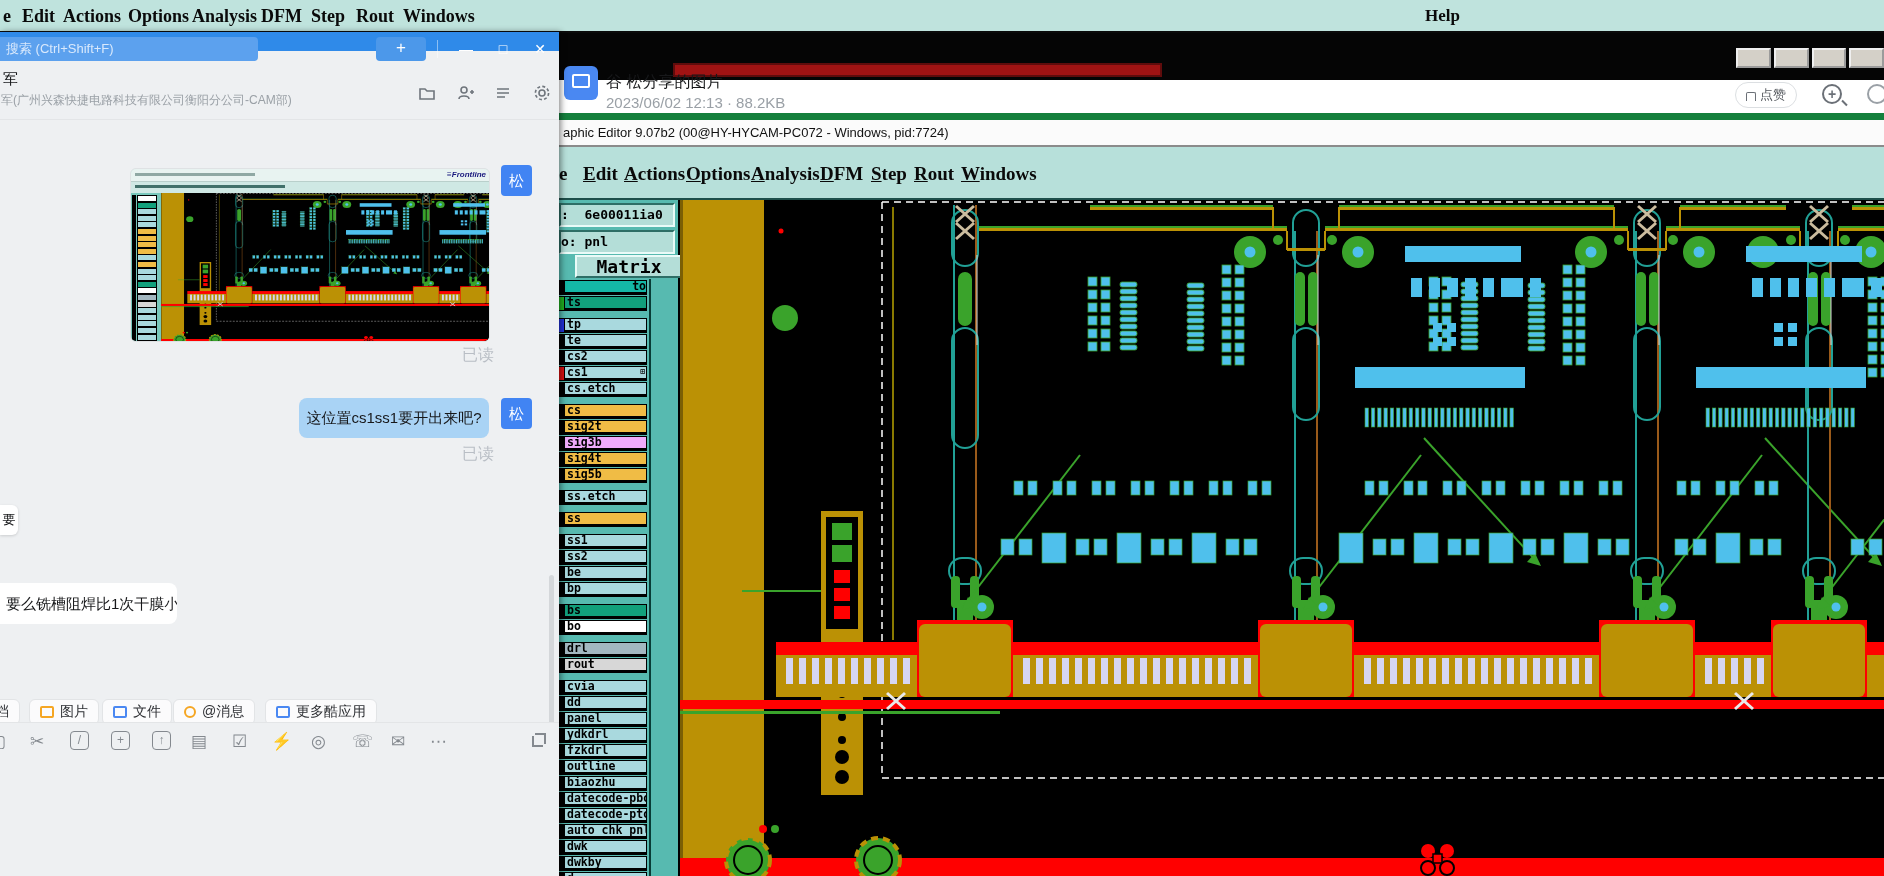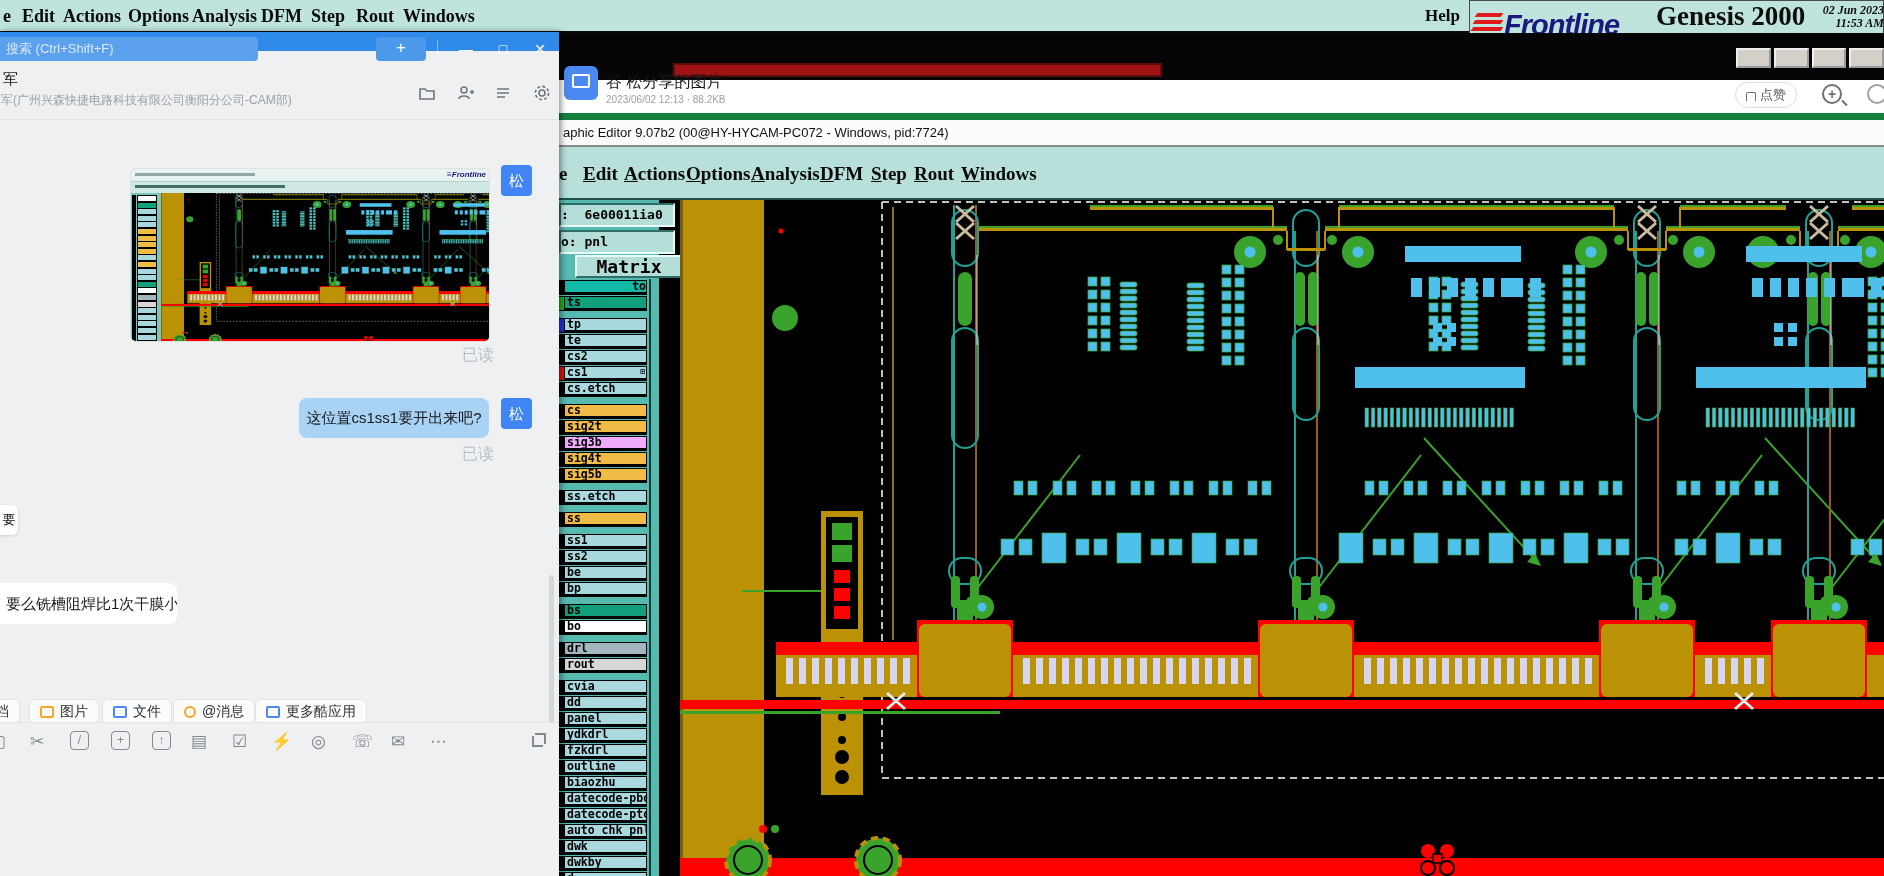--- a/index.html
+++ b/index.html
@@ -22,35 +22,35 @@
   #back-black-strip { left:559px; top:33px; width:1325px; height:47px; background:#050505; }
   #red-window-bar { left:673px; top:63px; width:489px; height:14px; background:#a01313; border:2px solid #5f0c0c; }
   #mini-buttons { left:1736px; top:48px; width:148px; height:20px; display:flex; gap:3px; }
   .mini-btn { flex:1; background:#d4d0c8; border:2px outset #efefef; }
 
   
   #viewer-header { left:559px; top:80px; width:1325px; height:40px; background:#ffffff; border-bottom:7px solid #15803d; }
   #viewer-icon { position:absolute; left:5px; top:-14px; width:34px; height:34px; border-radius:6px; background:#4a88f2; }
   #viewer-icon span { position:absolute; left:8px; top:8px; width:18px; height:14px; border:2px solid #fff; border-radius:2px; }
   #viewer-title { position:absolute; left:47px; top:-8px; font-size:16px; color:#17181a; }
-  #viewer-meta  { position:absolute; left:47px; top:14px; font-size:10px; color:#9aa0a6; }
+  #viewer-meta  { position:absolute; left:47px; top:14px; font-size:15px; color:#9aa0a6; }
   #like-btn { position:absolute; left:1176px; top:2px; width:62px; height:26px; border:1px solid #dcdfe2; border-radius:14px; color:#53575c; font-size:13px; display:flex; align-items:center; justify-content:center; gap:4px; background:#fff; }
   .thumbup { display:inline-block; width:10px; height:9px; border:1.5px solid #6b7077; border-bottom:none; border-radius:2px 2px 0 0; position:relative; top:1px;}
   #zoom-in-icon { position:absolute; left:1263px; top:4px; width:20px; height:20px; border:2px solid #6b7077; border-radius:50%; color:#6b7077; font-size:14px; line-height:16px; text-align:center; font-weight:700;}
   #zoom-in-icon::after{content:""; position:absolute; left:17px; top:16px; width:7px; height:2px; background:#6b7077; transform:rotate(45deg);}
   #viewer-more-icon { position:absolute; left:1308px; top:4px; width:20px; height:20px; border:2px solid #9aa0a6; border-radius:50%; }
 
   
   #editor-titlebar { left:559px; top:120px; width:1325px; height:27px; background:#fbfbfb; border-bottom:2px solid #8b8b8b; }
   #editor-title { position:absolute; left:4px; top:5px; font-size:13px; color:#111; }
   #editor-menubar { left:559px; top:147px; width:1325px; height:53px; background:#b7e0da; border-bottom:2px solid #1d4f4a; }
   .emenu-item { position:absolute; top:16px; font-family:"Liberation Serif", serif; font-weight:700; font-size:19px; color:#0a0a0a; }
   .emenu-item u { text-decoration:underline; }
 
-  #editor-panel { left:559px; top:200px; width:100px; height:676px; background:#57bab0; }
+  #editor-panel { left:559px; top:200px; width:119px; height:676px; background:#57bab0; }
   .status-box { position:absolute; left:0px; width:116px; height:24px; background:#b4ded8; border:2px solid; border-color:#2e6e66 #e9fbf8 #e9fbf8 #2e6e66; font-family:"DejaVu Sans Mono", monospace; font-weight:700; font-size:13px; color:#000; line-height:20px; white-space:pre; overflow:hidden; }
   #matrix-btn { position:absolute; left:16px; top:55px; width:108px; height:23px; background:#b4ded8; border:2px solid; border-color:#e9fbf8 #2e6e66 #2e6e66 #e9fbf8; font-family:"DejaVu Sans Mono", monospace; font-weight:700; font-size:18px; color:#000; text-align:center; line-height:19px; }
   #layer-list { position:absolute; left:0; top:79px; width:88px; }
   .layer-gap { height:6px; }
   .layer-row { position:relative; height:15px; background:#000; padding-left:5px; }
   .layer-chip { position:absolute; left:0; top:1px; width:5px; height:13px; }
   .layer-box { height:13px; margin-top:1px; border:1px solid #000; font-family:"DejaVu Sans Mono", monospace; font-weight:700; font-size:11.5px; line-height:11px; color:#000; overflow:hidden; white-space:nowrap; padding-left:2px; }
   .layer-ic { float:right; font-size:8px; line-height:10px; margin-right:1px; }
   #panel-vline { position:absolute; left:90px; top:79px; width:2px; height:597px; background:#083c36; }
 
@@ -103,30 +103,20 @@
       <div class="gmenu-item" style="left: 63px;">Actions</div>
       <div class="gmenu-item" style="left: 128px;">Options</div>
       <div class="gmenu-item" style="left: 192px;">Analysis</div>
       <div class="gmenu-item" style="left: 261px;">DFM</div>
       <div class="gmenu-item" style="left: 311px;">Step</div>
       <div class="gmenu-item" style="left: 356px;">Rout</div>
       <div class="gmenu-item" style="left: 403px;">Windows</div>
     </div>
   <div class="abs" id="help-item" style="left:1425px;top:6px;font-family:'Liberation Serif',serif;font-weight:700;font-size:17px;color:#0a0a0a;">Help</div>
 
-  <div class="abs" id="brand-panel">
-    <div class="chev" style="left:6px;top:12px;width:26px;"></div>
-    <div class="chev" style="left:4px;top:19px;width:28px;"></div>
-    <div class="chev" style="left:2px;top:26px;width:30px;"></div>
-    <div id="frontline-text">Frontline</div>
-    <div id="genesis-text">Genesis 2000</div>
-    <div id="brand-date"><span>02 Jun 2023</span><br><span>11:53 AM</span></div>
-    <div id="graphic-editor-text">Graphic Editor</div>
-    <div id="pause-glyph">▮▮</div>
-  </div>
 
   <div class="abs" id="back-black-strip"></div>
   <div class="abs" id="red-window-bar"></div>
   <div class="abs" id="mini-buttons">
     <div class="mini-btn"></div>
     <div class="mini-btn"></div>
     <div class="mini-btn"></div>
     <div class="mini-btn"></div>
   </div>
 
@@ -1345,21 +1335,21 @@
           <span>图片</span>
         </div>
         <div class="tool-btn" style="left: 102px;">
           <span class="tool-ic" style="border: 2px solid rgb(74, 136, 242);"></span>
           <span>文件</span>
         </div>
         <div class="tool-btn" style="left: 173px;">
           <span class="tool-ic" style="border: 2px solid rgb(245, 166, 35); border-radius: 50%; width: 12px;"></span>
           <span>@消息</span>
         </div>
-        <div class="tool-btn" style="left: 255px;">
+        <div class="tool-btn" style="left: 265px;">
           <span class="tool-ic" style="border: 2px solid rgb(74, 136, 242);"></span>
           <span>更多酷应用</span>
         </div>
       </div>
 
     <div class="abs" id="input-area">
       <div id="icon-row"></div>
       <div id="expand-icon"></div>
     <div class="in-icon" style="left: -10px;">▢</div>
         <div class="in-icon" style="left: 30px;">✂</div>

